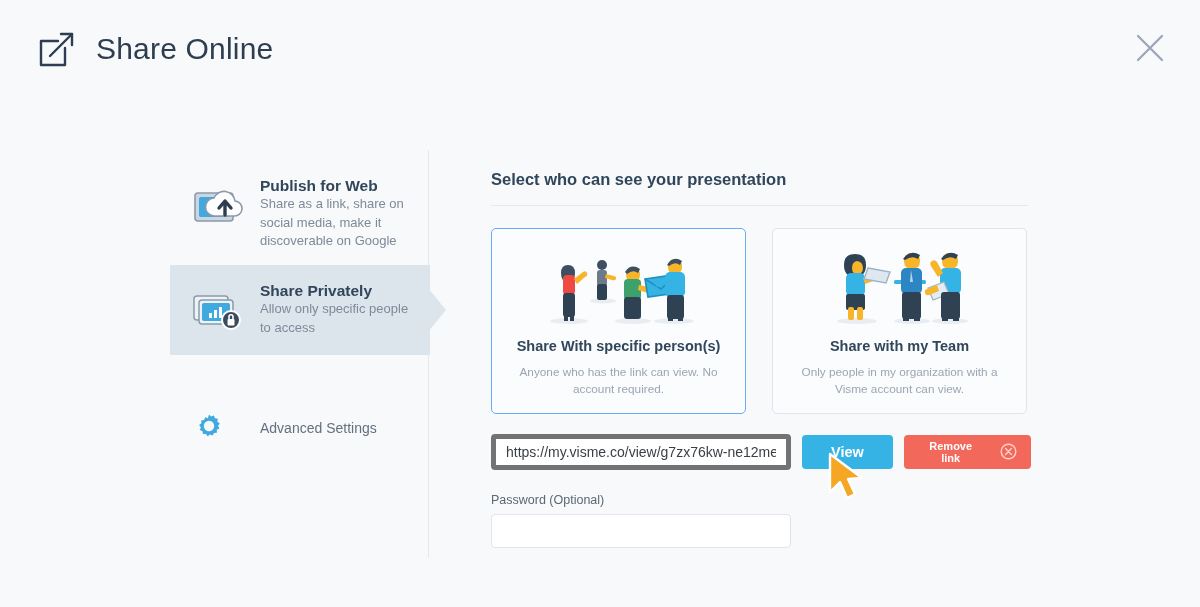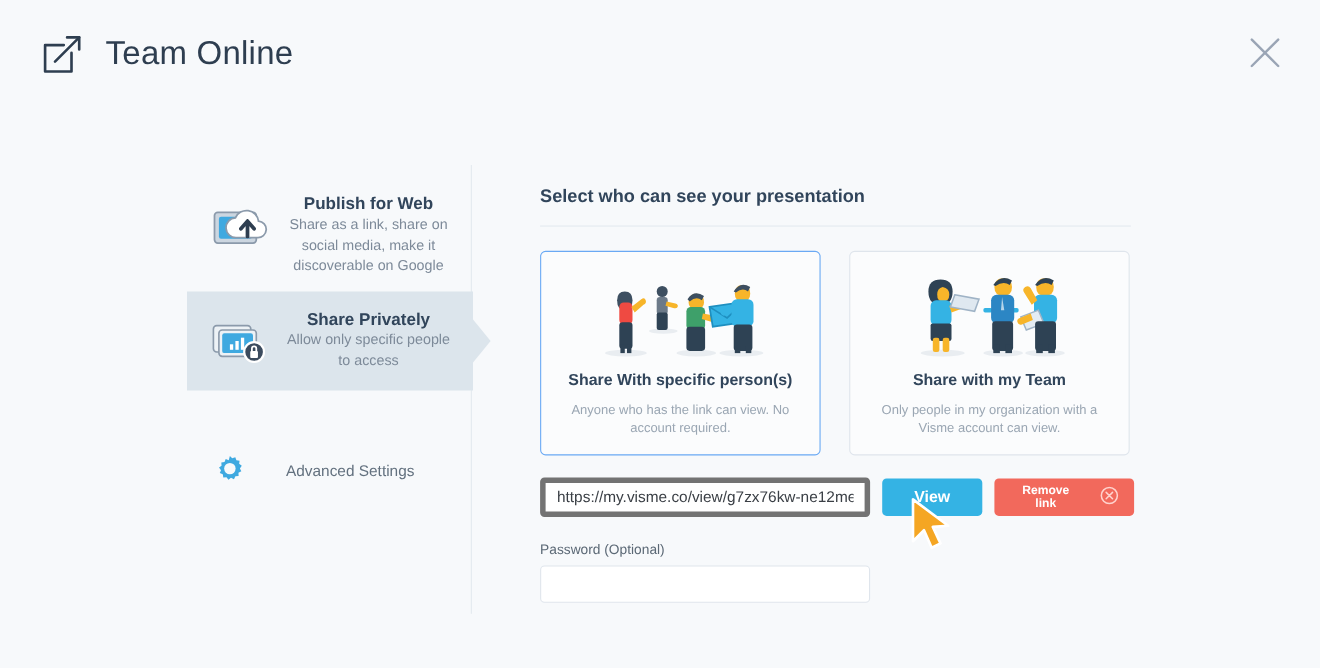--- a/index.html
+++ b/index.html
@@ -59,21 +59,20 @@
     left: 170px; top: 160px;
     width: 260px;
   }
   .side-item {
     position: relative;
     display: flex;
     align-items: flex-start;
     padding: 14px 0 14px 22px;
     cursor: pointer;
     min-height: 90px;
-    text-align: center;
   }
   .side-item .ico {
     width: 56px;
     flex: 0 0 56px;
     margin-top: 10px;
   }
   .side-item .ico svg { display: block; }
   .side-text { padding-left: 12px; padding-top: 2px; }
   .side-title {
     font-size: 15.5px;
@@ -254,21 +253,21 @@
   <div class="header">
     <div class="header-title-wrap">
       <span class="share-icon">
         <svg width="42" height="42" viewBox="0 0 42 42">
           <path d="M5 13 h17 M5 13 v24 h24 v-17" fill="none" stroke="#2e3e50" stroke-width="2.4" stroke-linecap="round" stroke-linejoin="round"></path>
           <path d="M5 13 h14 v14 z" fill="none" stroke="none"></path>
           <path d="M14 28 L36 6" fill="none" stroke="#2e3e50" stroke-width="2.4" stroke-linecap="round"></path>
           <path d="M25 6 h11 v11" fill="none" stroke="#2e3e50" stroke-width="2.4" stroke-linecap="round" stroke-linejoin="round"></path>
         </svg>
       </span>
-      <span class="header-title">Team Online</span>
+      <span class="header-title">Share Online</span>
     </div>
     <div class="close-btn">
       <svg width="30" height="30" viewBox="0 0 30 30">
         <path d="M3 3 L27 27 M27 3 L3 27" stroke="#9aa5b5" stroke-width="2.2" stroke-linecap="round"></path>
       </svg>
     </div>
   </div>
 
   <div class="vdivider"></div>
 

